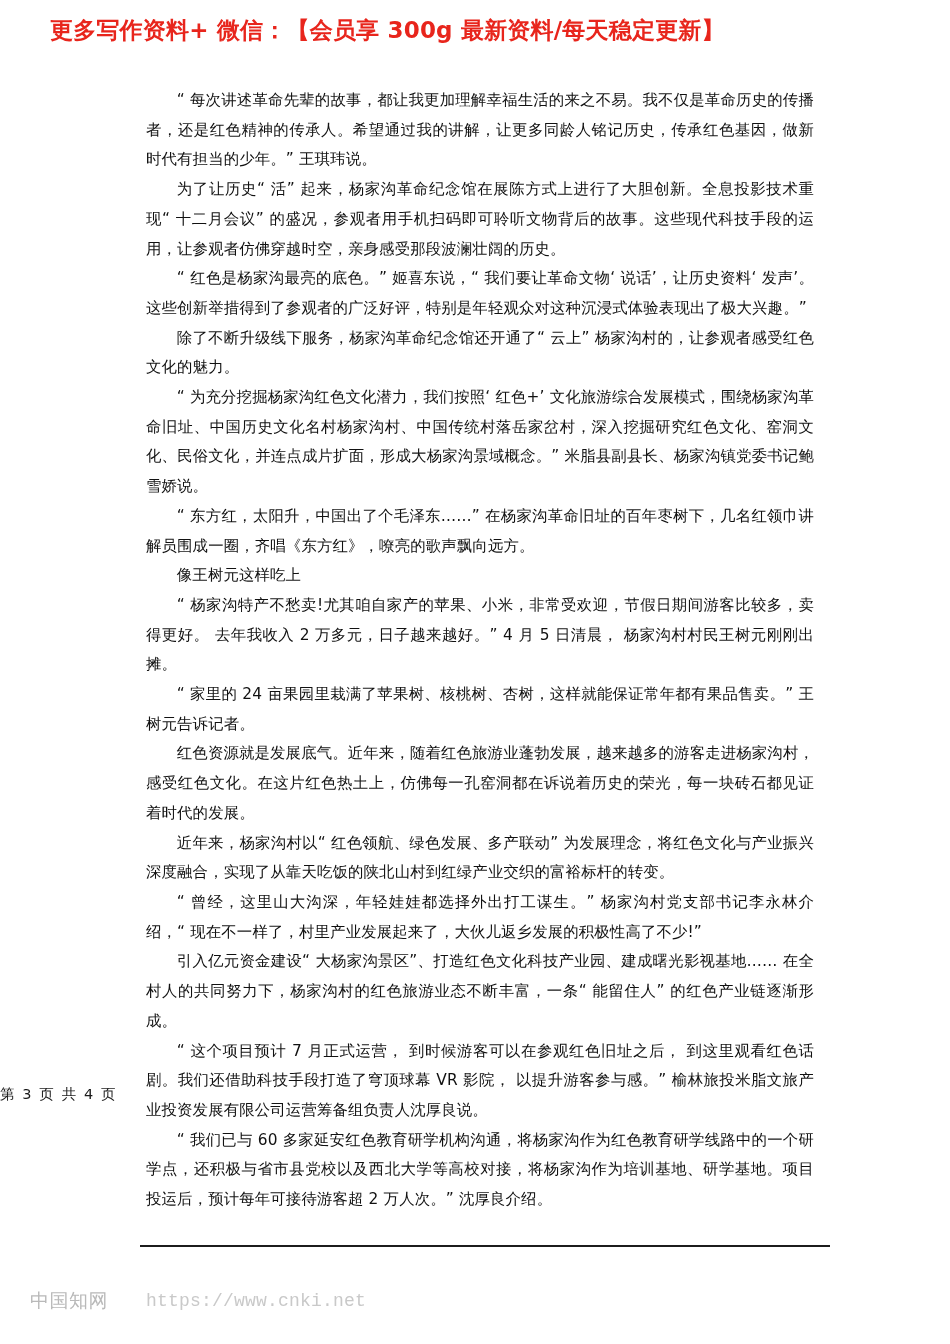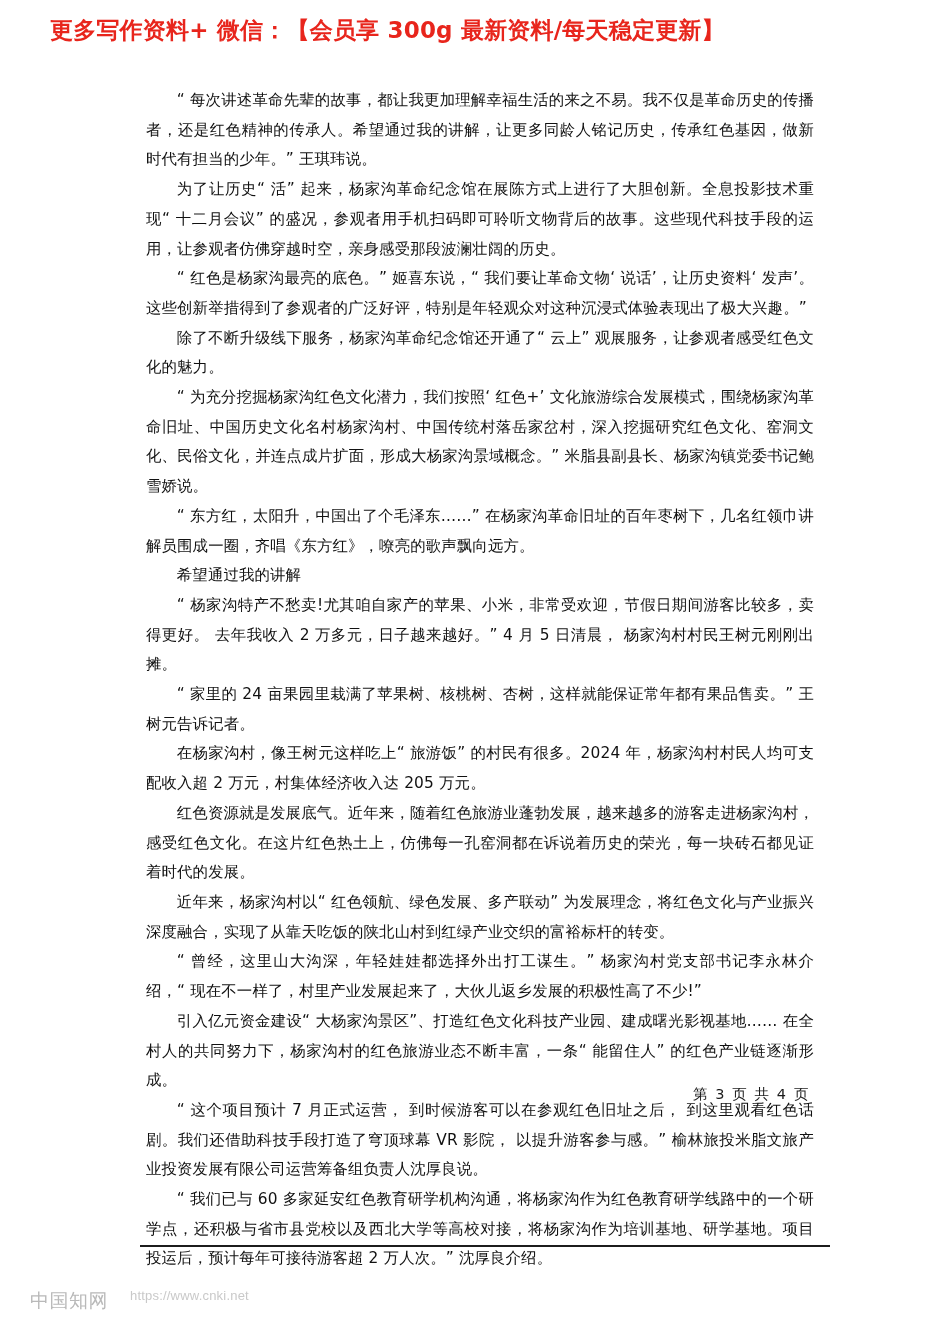--- a/index.html
+++ b/index.html
@@ -55,21 +55,20 @@
     word-break: break-all;
     font-family: "DejaVu Sans", "Liberation Sans", sans-serif;
   }
 
   
   .page-number {
     position: absolute;
     top: 1085px;
     left: 0;
     width: 810px;
-    text-align: right;
     font-size: 14.5px;
     color: #1a1a1a;
     letter-spacing: 1.6px;
     font-family: "DejaVu Sans", "Liberation Sans", sans-serif;
   }
 
   
   .bottom-rule {
     position: absolute;
     top: 1245px;
@@ -78,55 +77,54 @@
     height: 2px;
     background: #1c1c1c;
   }
 
   
   .cnki-footer {
     position: absolute;
     top: 1288px;
     left: 30px;
     display: flex;
-    align-items: flex-start;
-    gap: 22px;
+    align-items: center;
     white-space: nowrap;
   }
   .cnki-brand {
     font-size: 19px;
     color: #b9b9b9;
     letter-spacing: 0.5px;
     font-family: "DejaVu Sans", "Liberation Sans", sans-serif;
   }
   .cnki-url {
-    font-size: 13px;
+    font-size: 18px;
     color: #c9c9c9;
     letter-spacing: 0.2px;
-    font-family: Liberation Sans, sans-serif;
+    font-family: Liberation Mono, monospace;
+    margin-left: 38px;
   }
 </style>
 </head>
 <body>
 
 <div class="promo-header" style="color: rgb(232, 37, 28);">
   <span class="promo-seg">更多写作资料+ 微信：【会员享 300g 最新资料/每天稳定更新】</span>
 </div>
 
 <div class="doc-body" id="doc-body">
     <p class="para">“ 每次讲述革命先辈的故事，都让我更加理解幸福生活的来之不易。我不仅是革命历史的传播者，还是红色精神的传承人。希望通过我的讲解，让更多同龄人铭记历史，传承红色基因，做新时代有担当的少年。” 王琪玮说。</p>
     <p class="para">为了让历史“ 活” 起来，杨家沟革命纪念馆在展陈方式上进行了大胆创新。全息投影技术重现“ 十二月会议” 的盛况，参观者用手机扫码即可聆听文物背后的故事。这些现代科技手段的运用，让参观者仿佛穿越时空，亲身感受那段波澜壮阔的历史。</p>
     <p class="para">“ 红色是杨家沟最亮的底色。” 姬喜东说，“ 我们要让革命文物‘ 说话’，让历史资料‘ 发声’。这些创新举措得到了参观者的广泛好评，特别是年轻观众对这种沉浸式体验表现出了极大兴趣。”</p>
-    <p class="para">除了不断升级线下服务，杨家沟革命纪念馆还开通了“ 云上” 观展服务，让参观者感受红色文化的魅力。</p>
+    <p class="para">除了不断升级线下服务，杨家沟革命纪念馆还开通了“ 云上” 杨家沟村的，让参观者感受红色文化的魅力。</p>
     <p class="para">“ 为充分挖掘杨家沟红色文化潜力，我们按照‘ 红色+’ 文化旅游综合发展模式，围绕杨家沟革命旧址、中国历史文化名村杨家沟村、中国传统村落岳家岔村，深入挖掘研究红色文化、窑洞文化、民俗文化，并连点成片扩面，形成大杨家沟景域概念。” 米脂县副县长、杨家沟镇党委书记鲍雪娇说。</p>
     <p class="para">“ 东方红，太阳升，中国出了个毛泽东……” 在杨家沟革命旧址的百年枣树下，几名红领巾讲解员围成一圈，齐唱《东方红》，嘹亮的歌声飘向远方。</p>
-    <p class="para">希望通过我的讲解</p>
+    <p class="para">像王树元这样吃上</p>
     <p class="para">“ 杨家沟特产不愁卖!尤其咱自家产的苹果、小米，非常受欢迎，节假日期间游客比较多，卖得更好。 去年我收入 2 万多元，日子越来越好。” 4 月 5 日清晨， 杨家沟村村民王树元刚刚出摊。</p>
     <p class="para">“ 家里的 24 亩果园里栽满了苹果树、核桃树、杏树，这样就能保证常年都有果品售卖。” 王树元告诉记者。</p>
-    <p class="para">在杨家沟村，像王树元这样吃上“ 旅游饭” 的村民有很多。2024 年，杨家沟村村民人均可支配收入超 2 万元，村集体经济收入达 205 万元。</p>
     <p class="para">红色资源就是发展底气。近年来，随着红色旅游业蓬勃发展，越来越多的游客走进杨家沟村，感受红色文化。在这片红色热土上，仿佛每一孔窑洞都在诉说着历史的荣光，每一块砖石都见证着时代的发展。</p>
     <p class="para">近年来，杨家沟村以“ 红色领航、绿色发展、多产联动” 为发展理念，将红色文化与产业振兴深度融合，实现了从靠天吃饭的陕北山村到红绿产业交织的富裕标杆的转变。</p>
     <p class="para">“ 曾经，这里山大沟深，年轻娃娃都选择外出打工谋生。” 杨家沟村党支部书记李永林介绍，“ 现在不一样了，村里产业发展起来了，大伙儿返乡发展的积极性高了不少!”</p>
     <p class="para">引入亿元资金建设“ 大杨家沟景区”、打造红色文化科技产业园、建成曙光影视基地…… 在全村人的共同努力下，杨家沟村的红色旅游业态不断丰富，一条“ 能留住人” 的红色产业链逐渐形成。</p>
     <p class="para">“ 这个项目预计 7 月正式运营， 到时候游客可以在参观红色旧址之后， 到这里观看红色话剧。我们还借助科技手段打造了穹顶球幕 VR 影院， 以提升游客参与感。” 榆林旅投米脂文旅产业投资发展有限公司运营筹备组负责人沈厚良说。</p>
     <p class="para">“ 我们已与 60 多家延安红色教育研学机构沟通，将杨家沟作为红色教育研学线路中的一个研学点，还积极与省市县党校以及西北大学等高校对接，将杨家沟作为培训基地、研学基地。项目投运后，预计每年可接待游客超 2 万人次。” 沈厚良介绍。</p>
   </div>
 
 <div class="page-number">第 3 页 共 4 页</div>
 

